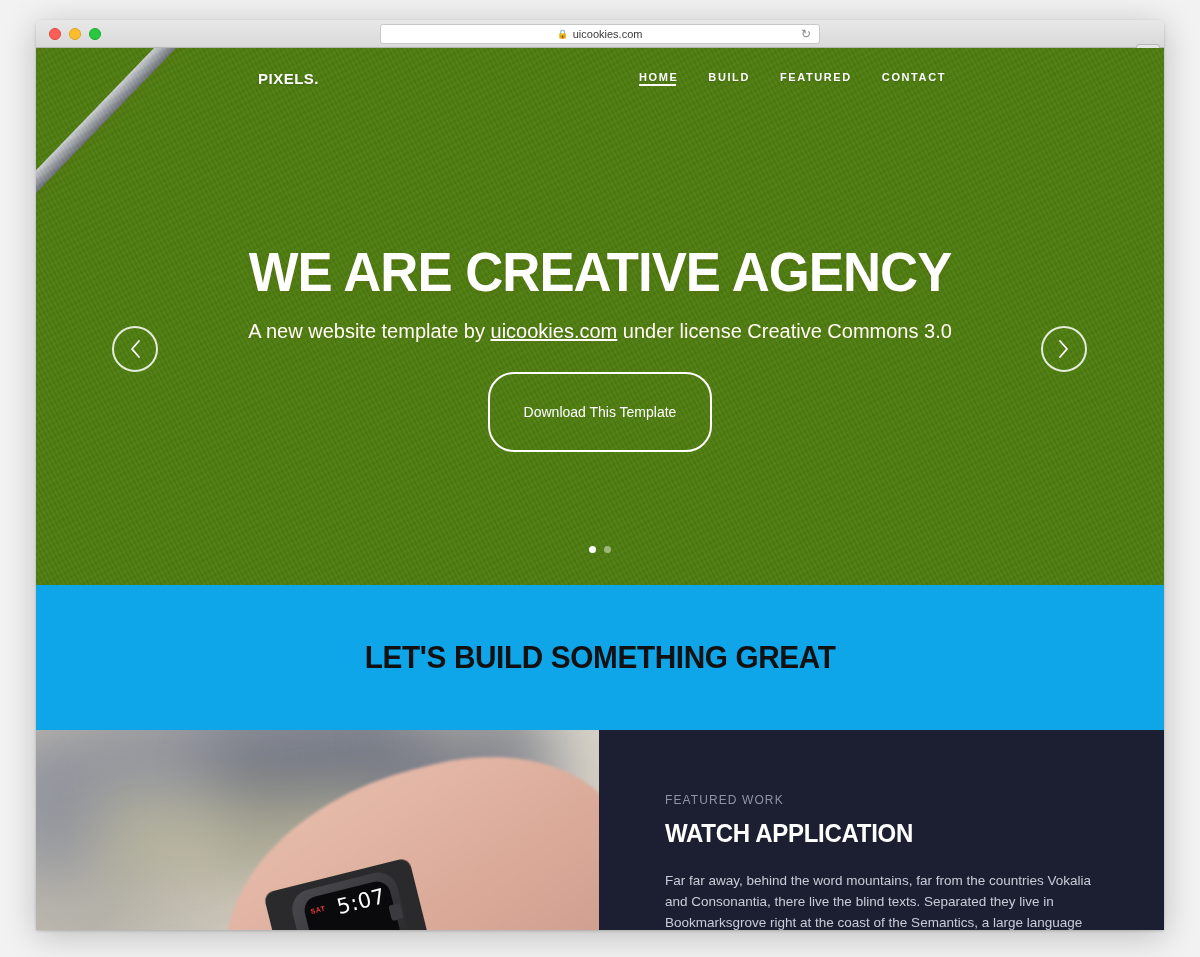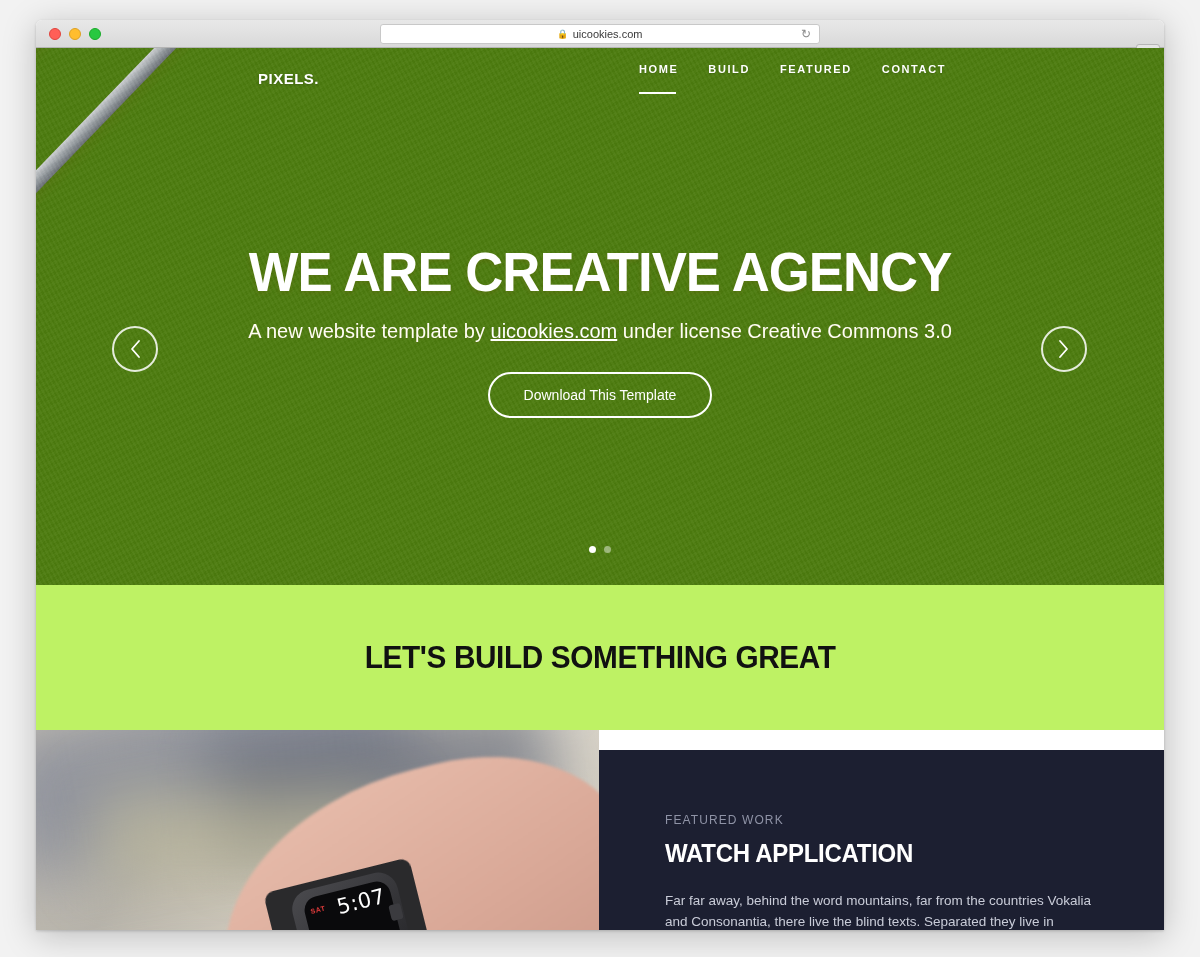--- a/index.html
+++ b/index.html
@@ -103,21 +103,21 @@
     display:flex; align-items:center; z-index:6;
     padding:0 30px 0 222px;
   }
   .logo {
     color:#fff; font-weight:bold; font-size:15px; letter-spacing:.5px;
     text-shadow:0 1px 3px rgba(0,0,0,.25);
   }
   .nav-menu { margin-left:auto; display:flex; gap:30px; align-items:center; margin-right:188px; }
   .nav-item {
     position:relative; color:#fff; font-size:11px; font-weight:bold;
-    letter-spacing:1.6px; padding-bottom:19px;
+    letter-spacing:1.6px; padding-bottom:3px;
     text-shadow:0 1px 2px rgba(0,0,0,.18);
   }
   .nav-item.active:after {
     content:""; position:absolute; left:0; right:2px; bottom:0;
     height:2px; background:#fff;
   }
 
   .hero-content {
     position:absolute; left:0; right:0; top:196px;
     text-align:center; z-index:5;
@@ -129,21 +129,21 @@
     transform:scaleX(.94);
     text-shadow:0 2px 6px rgba(120,80,0,.2);
   }
   .hero-sub {
     margin-top:20px; color:#fffdf4; font-size:20px; font-weight:400;
     text-shadow:0 1px 2px rgba(120,80,0,.18);
   }
   .hero-sub a { color:#fff; text-decoration:underline; }
   .hero-btn {
     display:inline-block; margin-top:29px;
-    padding:13px 34px; border:2px solid #fff; border-radius:26px;
+    padding:30px 34px; border:2px solid #fff; border-radius:26px;
     color:#fff; font-size:14px; background:transparent;
   }
 
   .arrow {
     position:absolute; top:278px; width:46px; height:46px;
     border:2px solid rgba(255,255,255,.85); border-radius:50%;
     display:flex; align-items:center; justify-content:center;
     color:#fff; z-index:6;
   }
   #arrow-prev { left:76px; }
@@ -152,21 +152,21 @@
 
   .dots {
     position:absolute; left:0; right:0; bottom:32px;
     display:flex; justify-content:center; gap:8px; z-index:6;
   }
   .cdot { width:7px; height:7px; border-radius:50%; background:rgba(255,255,255,.45); }
   .cdot.active { background:#fff; }
 
   
   .band {
-    height:145px; background:#bef264;
+    height:145px; background:#0ea5e9;
     display:flex; align-items:center; justify-content:center;
   }
   .band h2 {
     font-size:31px; font-weight:bold; color:#111; letter-spacing:-.4px;
     transform:scaleX(.96);
   }
 
   
   .featured { display:flex; height:200px; }
   .f-photo {
@@ -222,21 +222,20 @@
   }
   .f-photo .crown {
     position:absolute; left:354px; bottom:10px;
     width:12px; height:16px; border-radius:3px;
     background:#3b3b3f; transform:rotate(-14deg);
   }
 
   .f-text {
     flex:1; background:#1c1f31; color:#fff;
     padding:63px 0 10px 66px;
-    margin-top:20px;
   }
   .f-eyebrow {
     color:#8f93a6; font-size:12px; letter-spacing:1.1px;
   }
   .f-title {
     margin-top:12px; font-size:25px; font-weight:bold; letter-spacing:-.3px;
     transform:scaleX(.96); transform-origin:left center;
   }
   .f-para {
     margin-top:23px; font-size:13.5px; line-height:1.55;

